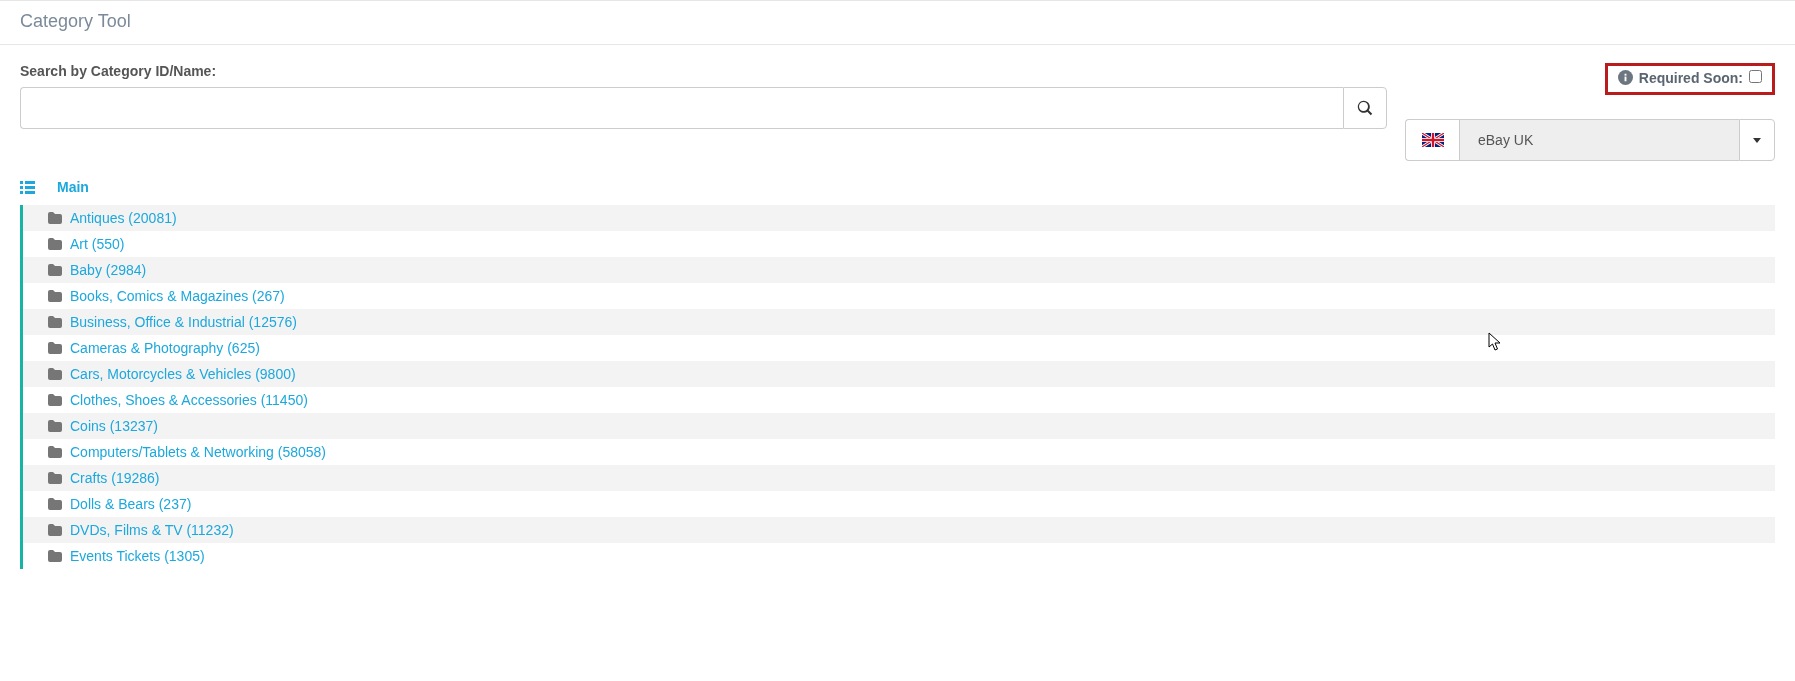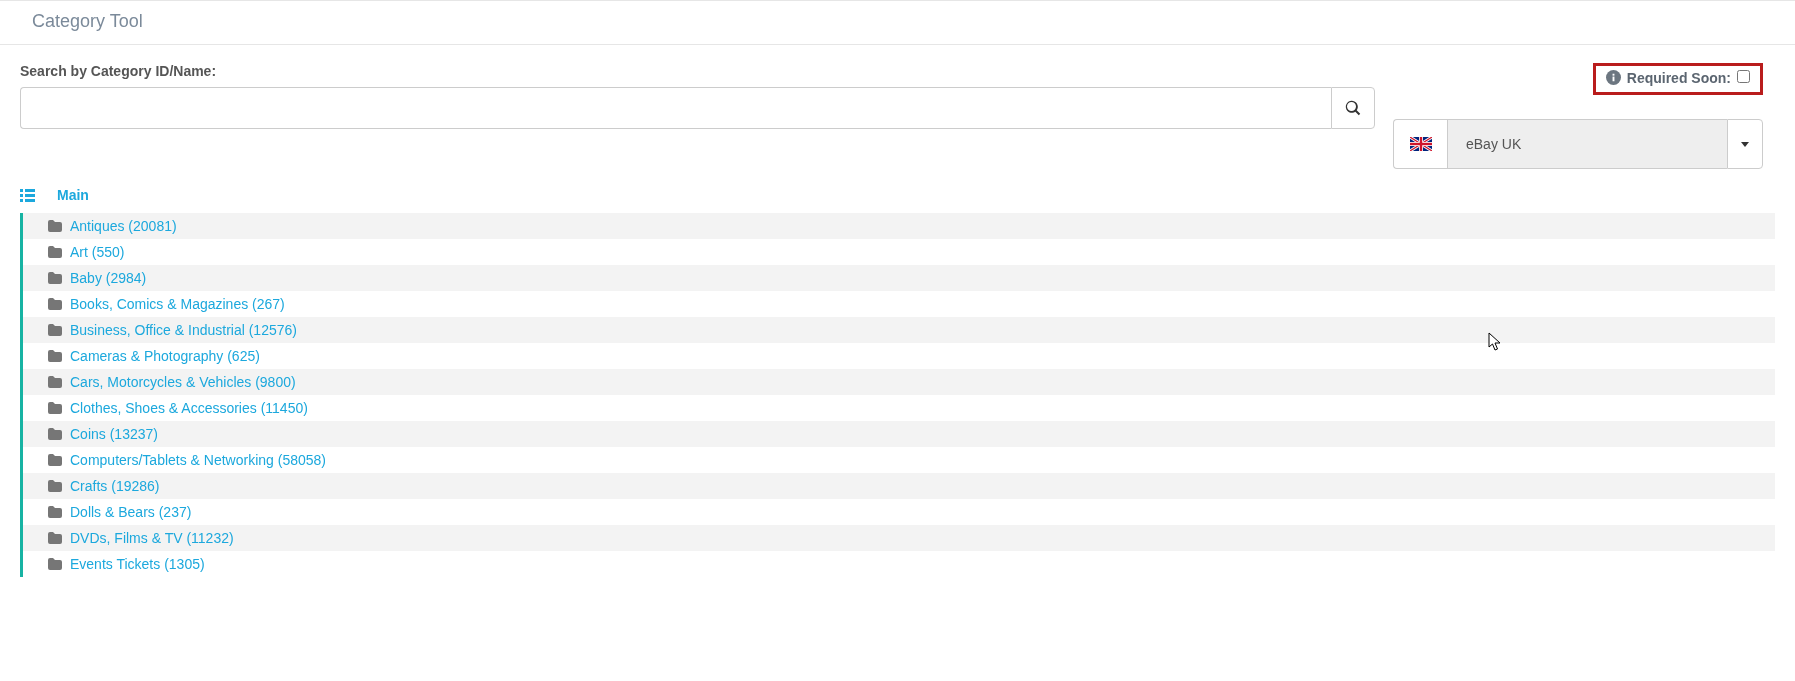--- a/index.html
+++ b/index.html
@@ -5,30 +5,30 @@
   * { box-sizing: border-box; margin: 0; padding: 0; }
   body {
     font-family: "Helvetica Neue", Helvetica, Arial, sans-serif;
     font-size: 14px;
     color: #333;
     background: #fff;
     width: 1795px;
   }
   .top-border { border-top: 1px solid #e6e6e6; }
   .header {
-    padding: 10px 20px 12px 32px;
+    padding: 10px 20px 12px 20px;
     border-bottom: 1px solid #e6e6e6;
   }
   .header-title {
     font-size: 18px;
     color: #7b8a9a;
     font-weight: 500;
   }
   .search-section {
-    padding: 18px 32px 0 20px;
+    padding: 18px 20px 0 20px;
   }
   .search-row {
     display: flex;
     align-items: flex-start;
     gap: 18px;
   }
   .search-col-left {
     flex: 1;
     display: flex;
     flex-direction: column;
@@ -81,21 +81,21 @@
     gap: 6px;
     color: #5b6570;
     font-weight: 700;
     font-size: 14px;
   }
   .required-box svg.info { width: 15px; height: 15px; fill:#6c7680; }
   .required-box input[type="checkbox"]{ width:13px;height:13px; }
 
   .site-select-group {
     display: flex;
-    height: 50px;
+    height: 42px;
   }
   .flag-box {
     width: 54px;
     border: 1px solid #ccc;
     border-right: none;
     border-radius: 4px 0 0 4px;
     background: #fff;
     display: flex;
     align-items: center;
     justify-content: center;

